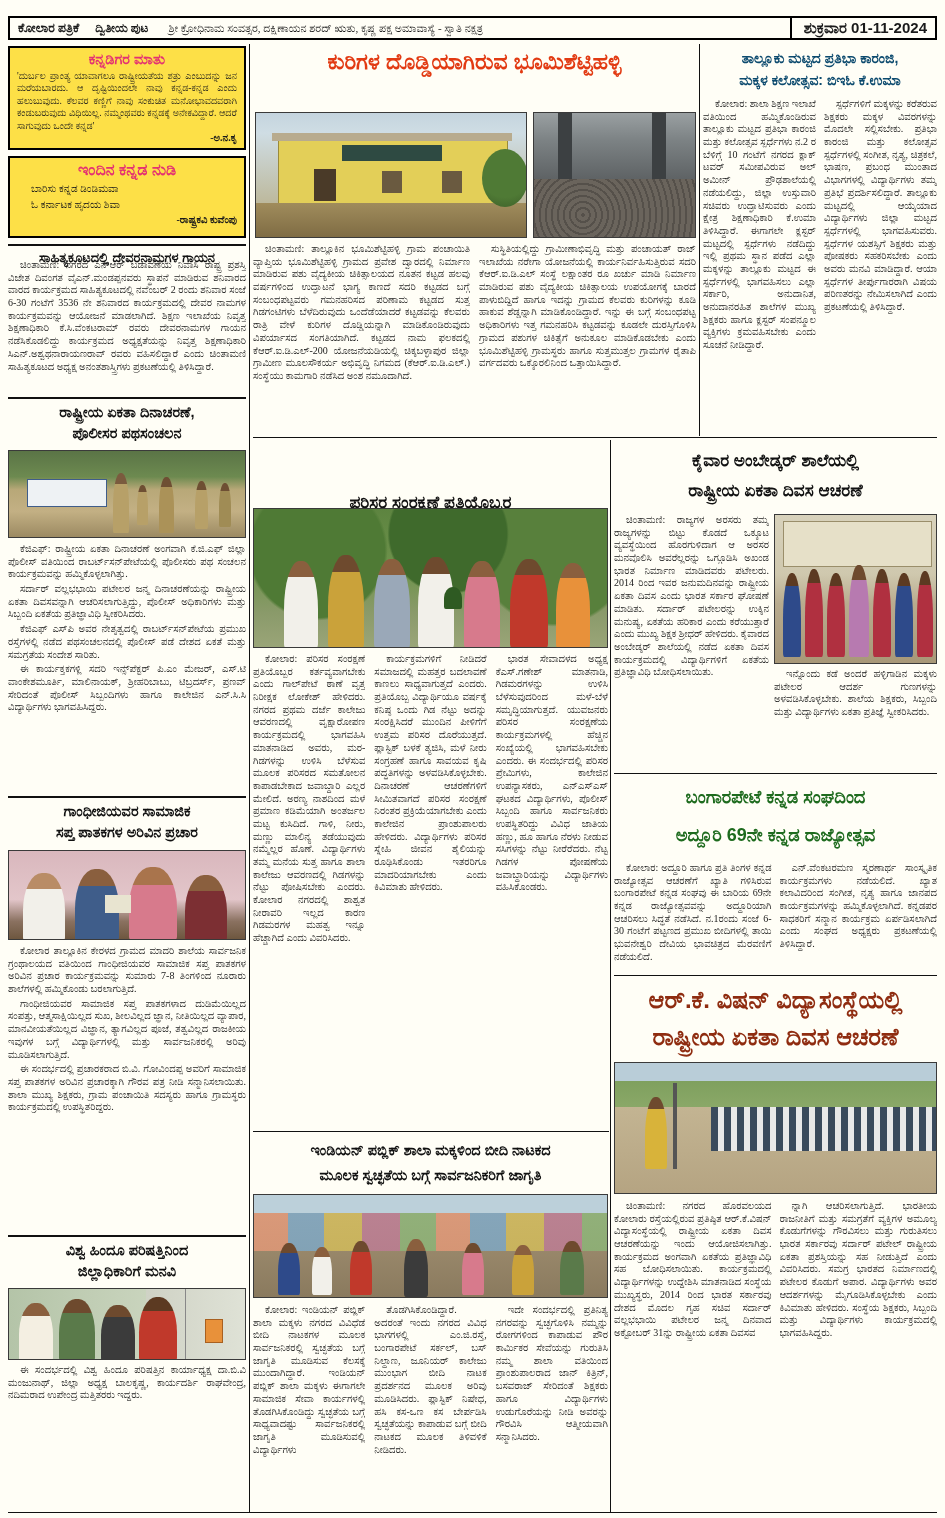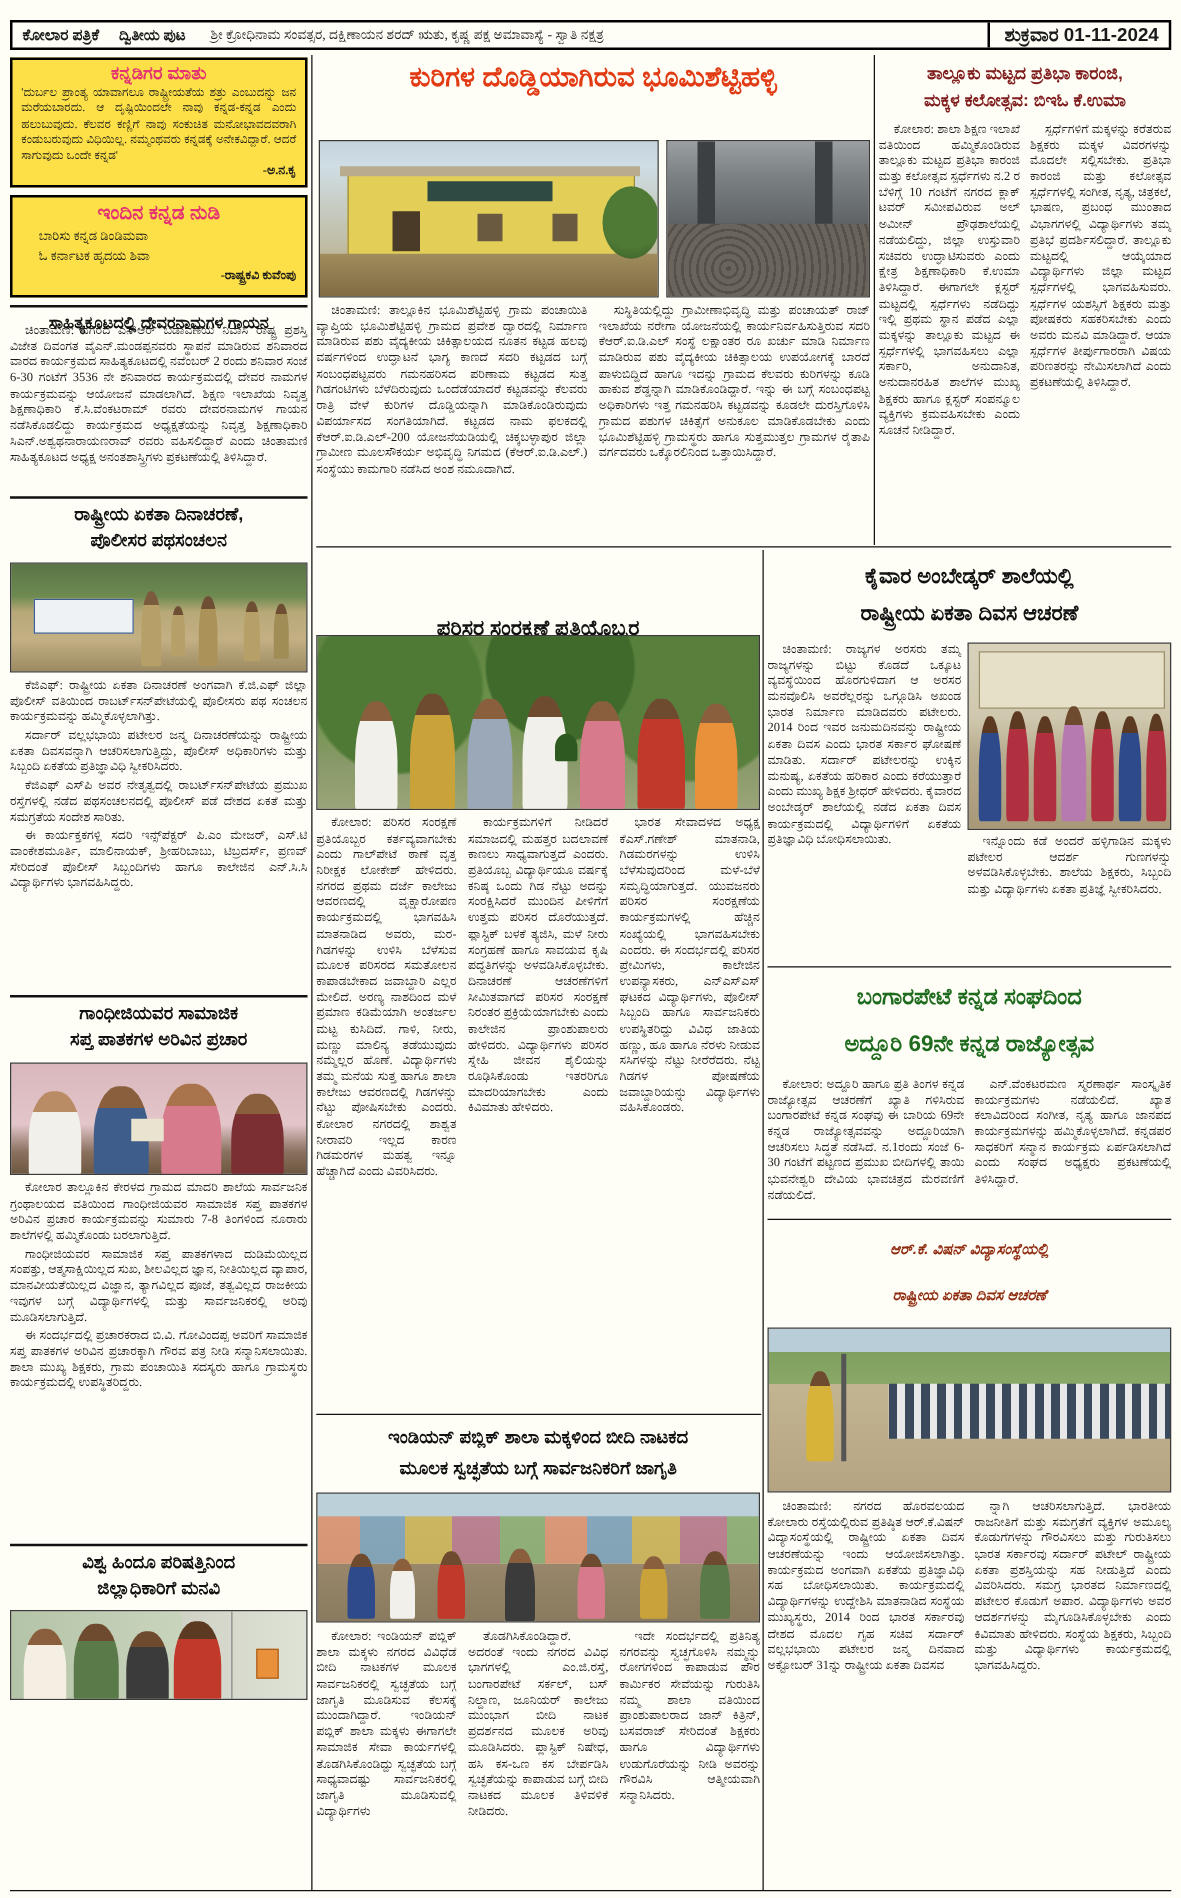--- a/index.html
+++ b/index.html
@@ -26,25 +26,25 @@
   .qbox{border:2px solid #000;padding:3px 7px;background:#fde047;}
   .qtitle{color:#e43272;font-weight:bold;text-align:center;font-size:14.5px;
     font-family:"Liberation Sans","DejaVu Sans",sans-serif;margin-bottom:2px;}
   .qtext{font-size:9.6px;text-align:justify;line-height:1.3;}
   .qattr{text-align:right;font-weight:bold;font-size:10px;}
   .nline{font-size:10.5px;line-height:1.55;padding-left:14px;}
   
   .hl{font-family:"Liberation Sans","DejaVu Sans",sans-serif;font-weight:bold;
       text-align:center;}
   .hl-red{color:#e23a12;font-size:22px;line-height:31px;}
-  .hl-blue{color:#7f1d1d;font-size:14px;line-height:22px;}
+  .hl-blue{color:#0c4a6e;font-size:14px;line-height:22px;}
   .hl-blk-lg{color:#111;font-size:17px;line-height:30px;}
   .hl-blk-md{color:#111;font-size:14.5px;line-height:25px;}
   .hl-green{color:#1e6b1e;font-size:18px;line-height:38px;}
-  .hl-maroon{color:#8f2c10;font-size:12px;line-height:37px;font-style:italic;}
+  .hl-maroon{color:#8f2c10;font-size:24px;line-height:37px;}
   .hl-left{color:#111;font-size:14.5px;line-height:21px;}
   .hl-left-sm{color:#111;font-size:13px;line-height:18px;}
   
   .bt{font-size:10px;line-height:1.27;text-align:justify;overflow:hidden;}
   .bt .para{margin:0 0 2px 0;text-indent:12px;}
   .colwrap{display:flex;gap:9px;}
   .colwrap .col{flex:1;font-size:10px;line-height:1.27;text-align:justify;
     overflow:hidden;text-indent:12px;}
   
   .ph{position:absolute;border:1px solid #3a3a3a;overflow:hidden;box-sizing:border-box;}
@@ -131,20 +131,21 @@
 <div class="ph" style="left:8px;top:1288px;width:238px;height:72px;
      background:linear-gradient(90deg,#b4c4a8 0%,#c9d4bd 58%,#cfd2c5 58%,#dfe2d6 100%);">
   <div class="fig" style="left:10px;top:14px;width:34px;height:58px;background:linear-gradient(#8a5f3e 0 22%,#f4efe2 22%);"></div>
   <div class="fig" style="left:50px;top:10px;width:36px;height:62px;background:linear-gradient(#6e4a2e 0 22%,#5a7a4a 22%);"></div>
   <div class="fig" style="left:92px;top:16px;width:34px;height:56px;background:linear-gradient(#6e4a2e 0 22%,#3b3b3b 22%);"></div>
   <div class="fig" style="left:130px;top:8px;width:38px;height:64px;background:linear-gradient(#5c3a22 0 22%,#c0392b 22%);"></div>
   <div class="layer" style="left:196px;top:30px;width:16px;height:22px;background:#e8913a;border:1px solid #a86020;"></div>
   <div class="layer" style="left:176px;top:0;width:1px;height:72px;background:#888;"></div>
 </div>
 <div class="abs bt" style="left:8px;top:1364px;width:238px;height:146px;">
+    <p class="para">ಈ ಸಂದರ್ಭದಲ್ಲಿ ವಿಶ್ವ ಹಿಂದೂ ಪರಿಷತ್ತಿನ ಕಾರ್ಯಾಧ್ಯಕ್ಷ ದಾ.ಬಿ.ವಿ ಮಂಜುನಾಥ್, ಜಿಲ್ಲಾ ಅಧ್ಯಕ್ಷ ಬಾಲಕೃಷ್ಣ, ಕಾರ್ಯದರ್ಶಿ ರಾಘವೇಂದ್ರ, ನದಿಮರಾದ ಉಪೇಂದ್ರ ಮತ್ತಿತರರು ಇದ್ದರು.</p>
   </div>
 
 <div class="vrule" style="left:249px;top:44px;height:1468px;"></div>
 
 <div class="abs hl hl-red" style="left:253px;top:46px;width:443px;">
   <div>ಕುರಿಗಳ ದೊಡ್ಡಿಯಾಗಿರುವ ಭೂಮಿಶೆಟ್ಟಿಹಳ್ಳಿ</div>
 </div>
 
 <div class="ph" style="left:255px;top:112px;width:272px;height:126px;
      background:linear-gradient(180deg,#c4d4de 0%,#cfdde4 16%,#cfdde4 16%,#b4a77a 100%);">

